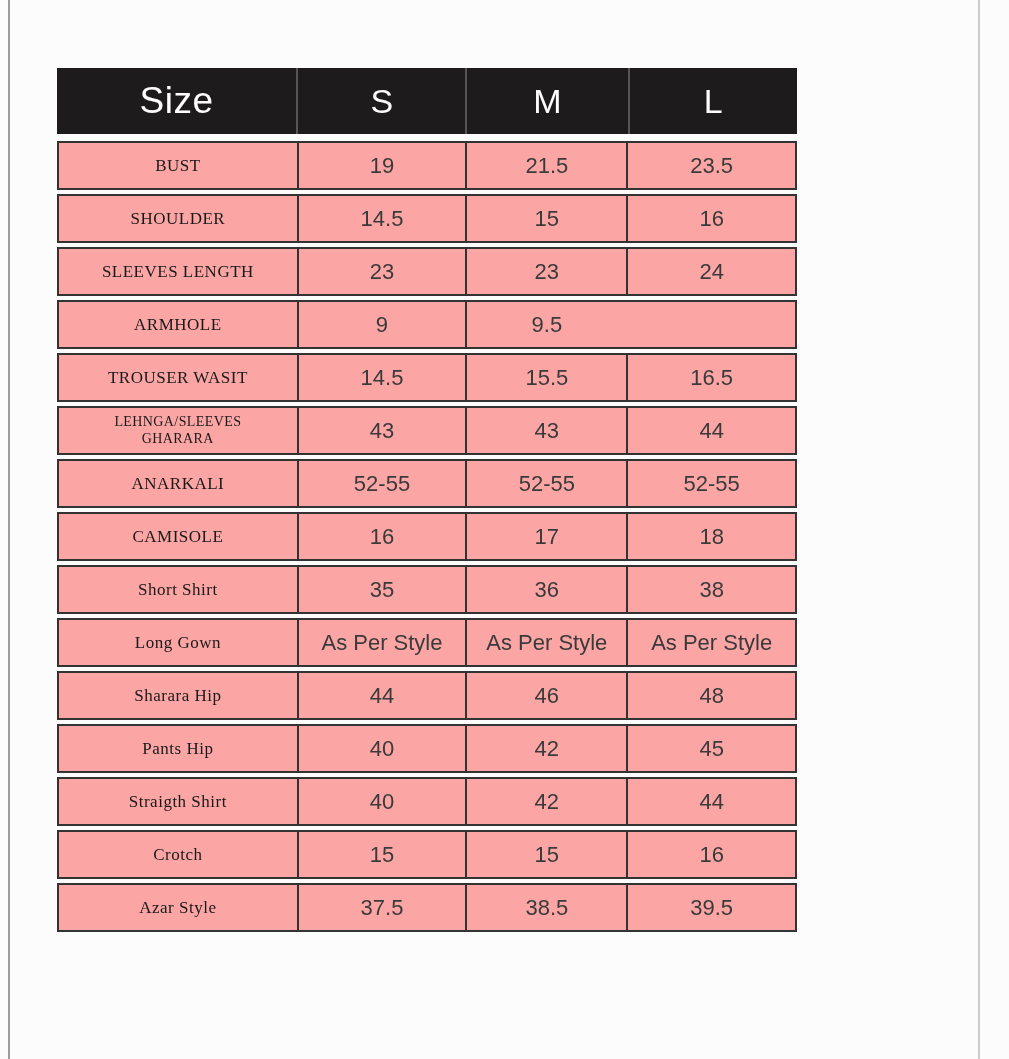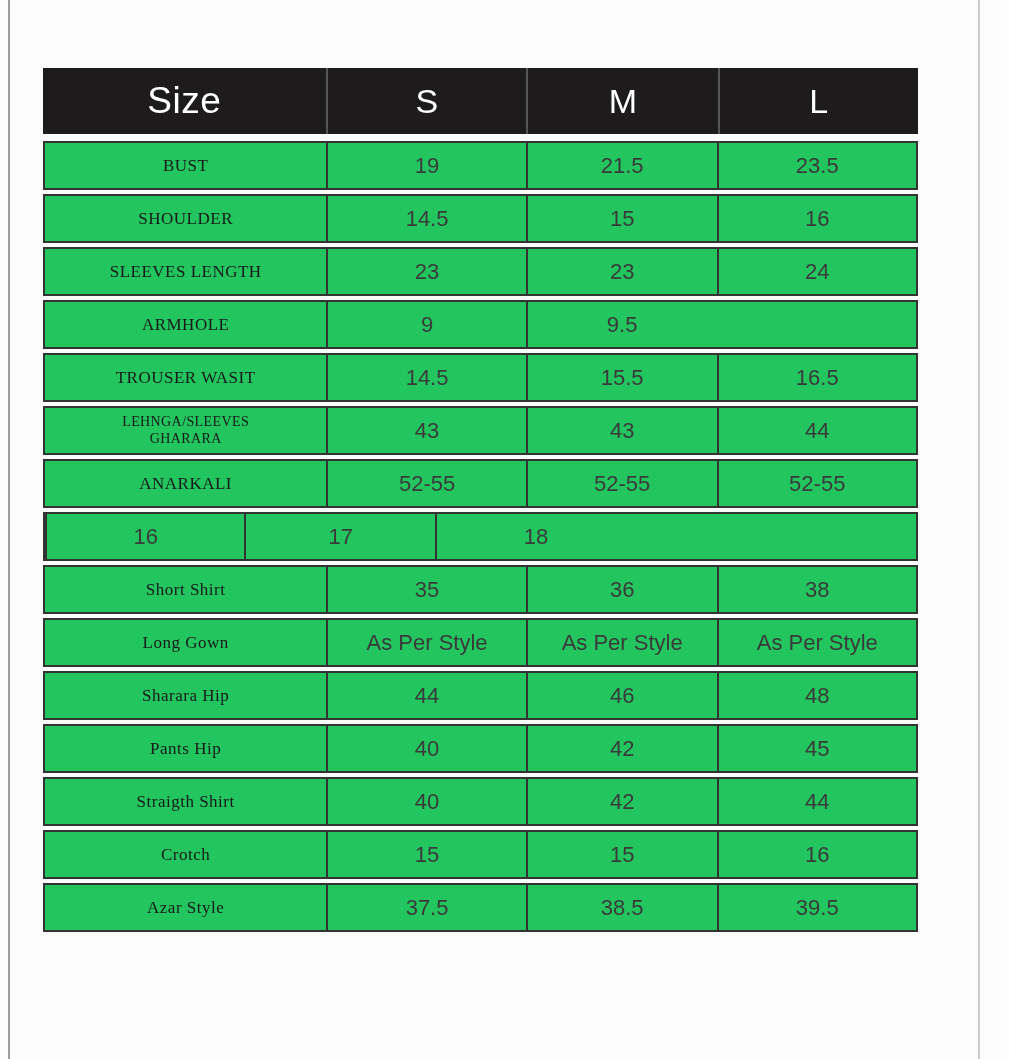--- a/index.html
+++ b/index.html
@@ -11,22 +11,22 @@
     font-family: "Liberation Sans", sans-serif;
   }
   .page-line {
     position: absolute; top: 0; bottom: 0; width: 2px;
   }
   .page-line.left  { left: 8px;  background: var(--edge-left, #9d9d9d); }
   .page-line.right { left: 978px; background: var(--edge-right, #cbcbcb); }
 
   .size-chart {
     position: absolute;
-    left: 43px; top: 68px;
-    width: 875px;
+    left: 57px; top: 68px;
+    width: 740px;
   }
 
   
   .col-0 { width: 32.3%; }
   .col-1 { width: 22.9%; }
   .col-2 { width: 21.9%; }
   .col-3 { width: 22.9%; }
 
   .chart-header {
     display: flex;
@@ -44,21 +44,21 @@
     font-size: 34px;
     border-left: 2px solid #565656;
   }
 
   .row {
     display: flex;
     box-sizing: border-box;
     height: 49px;
     margin-bottom: 4px;
     border: 2px solid var(--border-col, #333333);
-    background: #22c55e;
+    background: #fca5a5;
   }
   .cell {
     display: flex; align-items: center; justify-content: center;
     box-sizing: border-box;
     text-align: center;
   }
   .cell.label {
     font-family: "Liberation Serif", serif;
     font-size: 17px;
     color: #191919;
@@ -134,20 +134,21 @@
   </div>
 
   <div class="row">
     <div class="cell label col-0">ANARKALI</div>
     <div class="cell value col-1">52-55</div>
     <div class="cell value col-2">52-55</div>
     <div class="cell value col-3">52-55</div>
   </div>
 
   <div class="row">
+    <div class="cell label col-0">CAMISOLE</div>
     <div class="cell value col-1">16</div>
     <div class="cell value col-2">17</div>
     <div class="cell value col-3">18</div>
   </div>
 
   <div class="row">
     <div class="cell label col-0">Short Shirt</div>
     <div class="cell value col-1">35</div>
     <div class="cell value col-2">36</div>
     <div class="cell value col-3">38</div>

